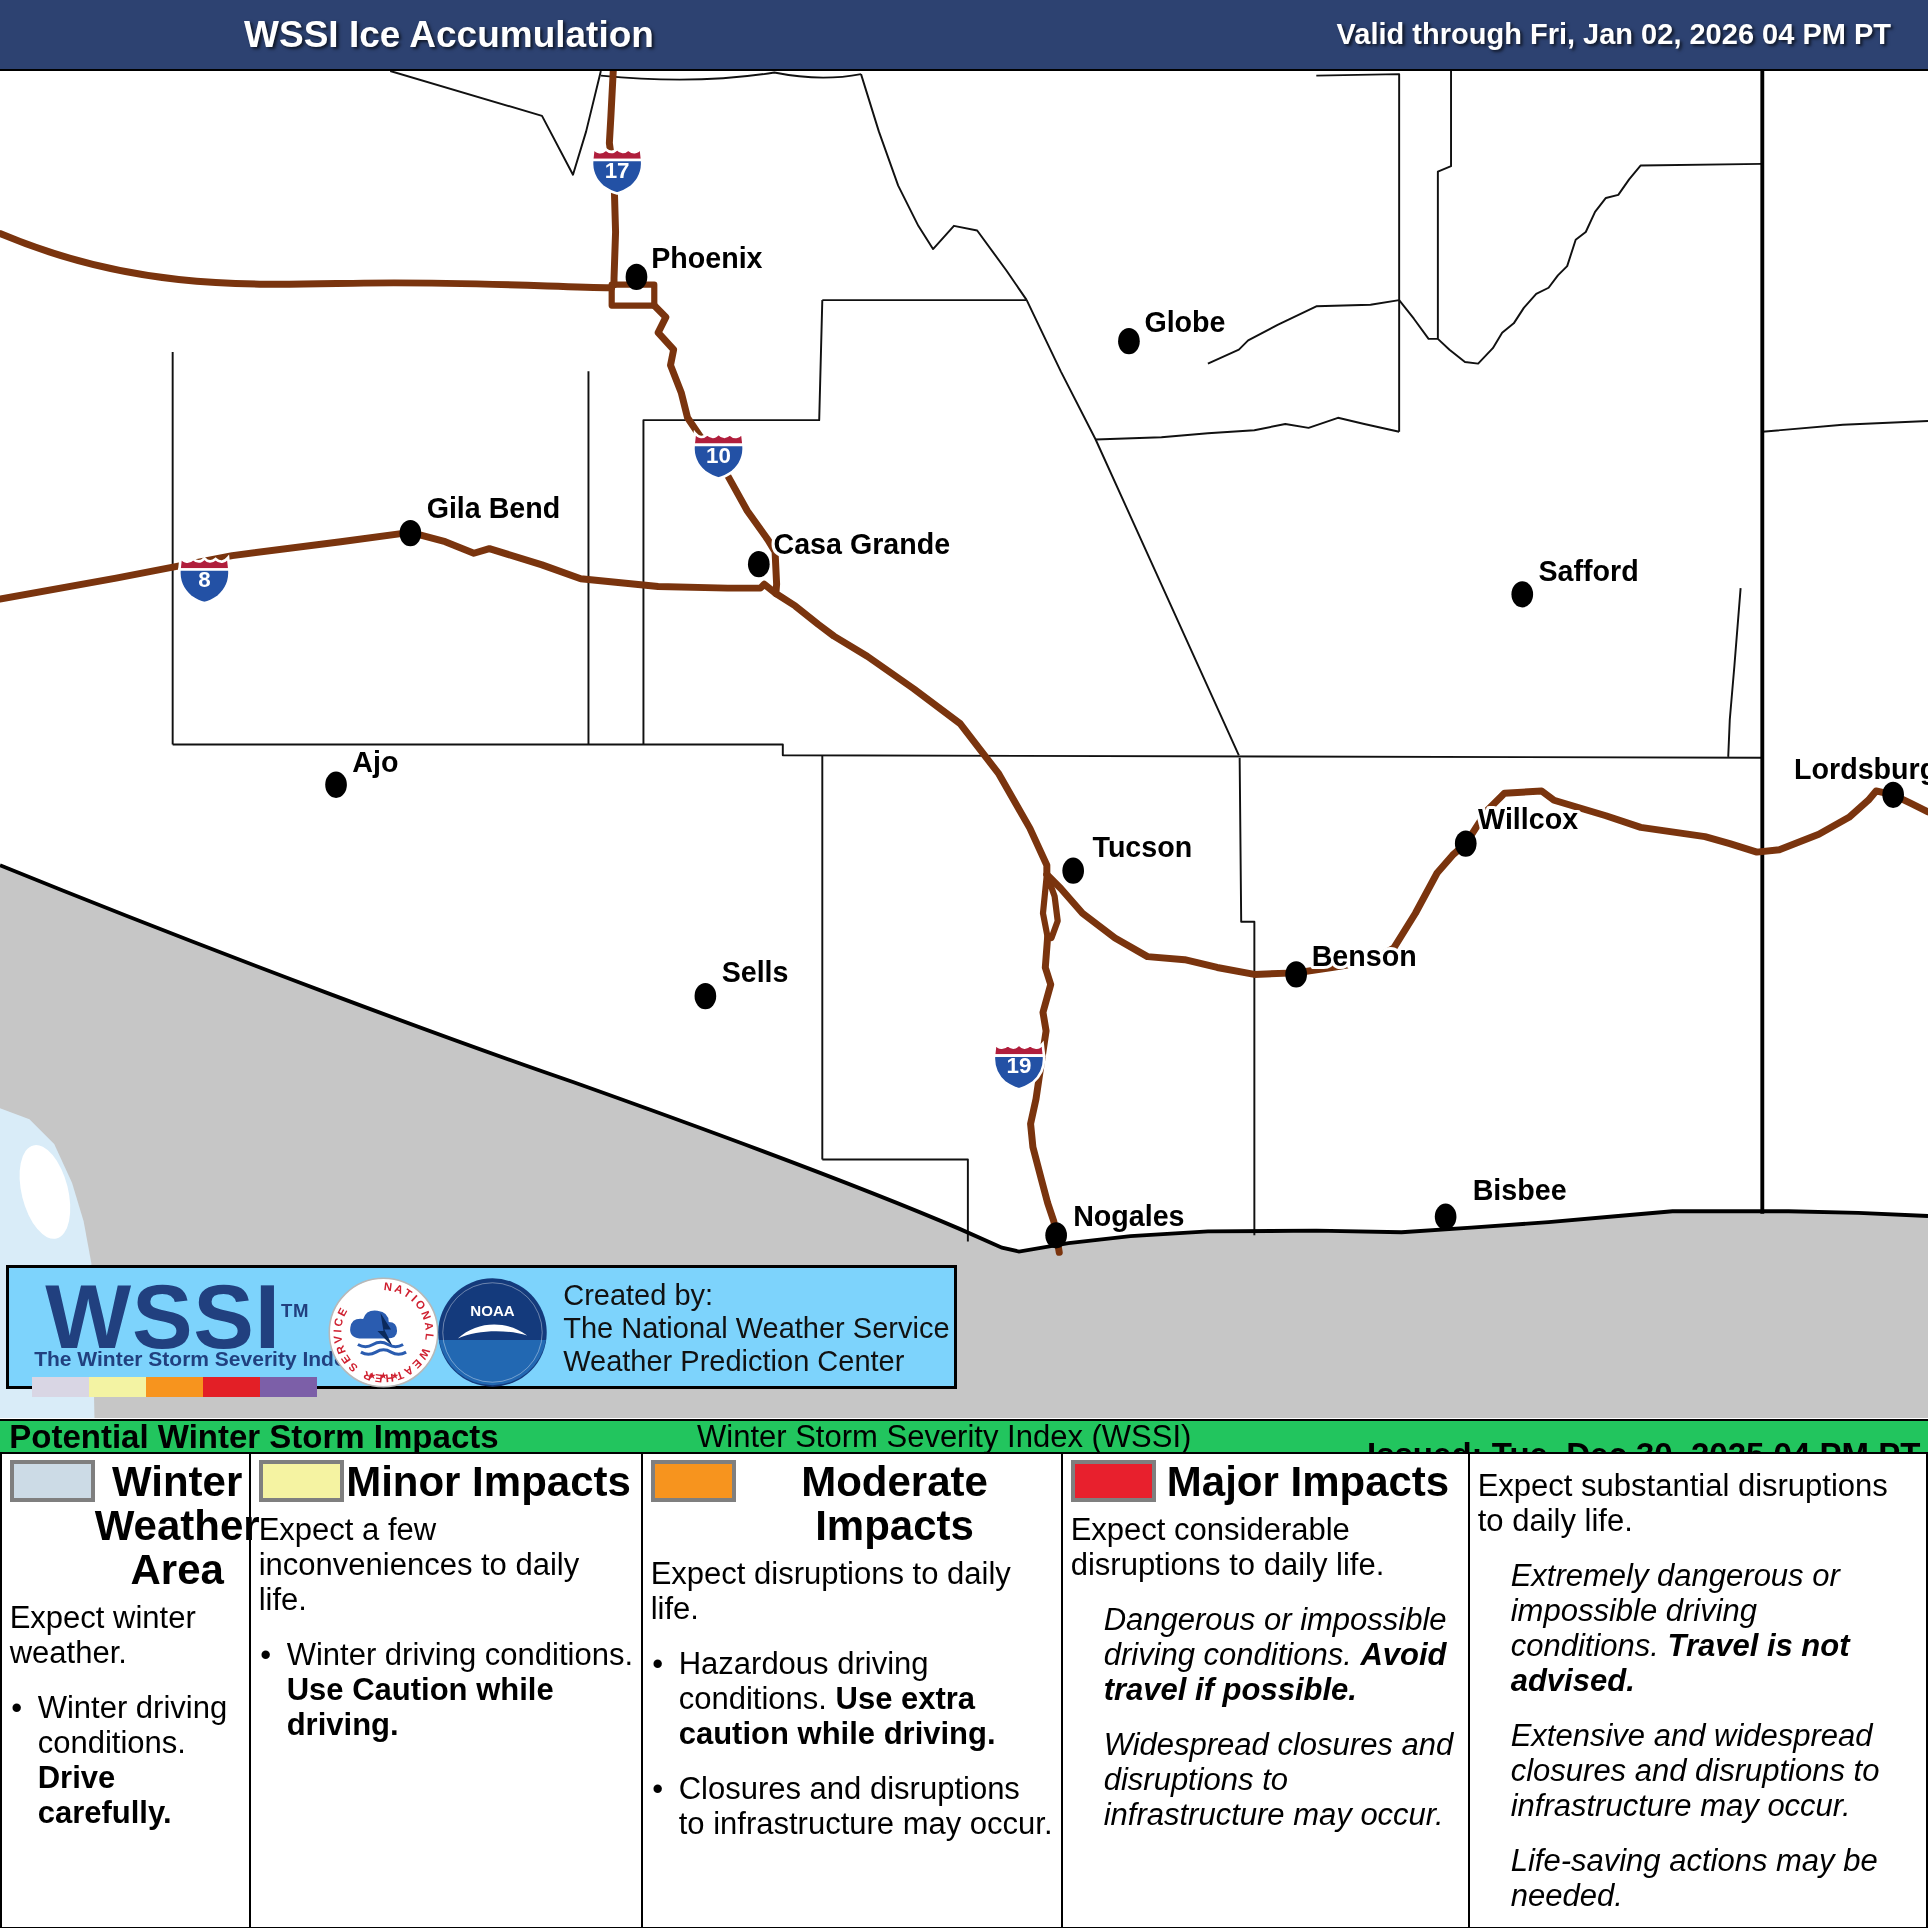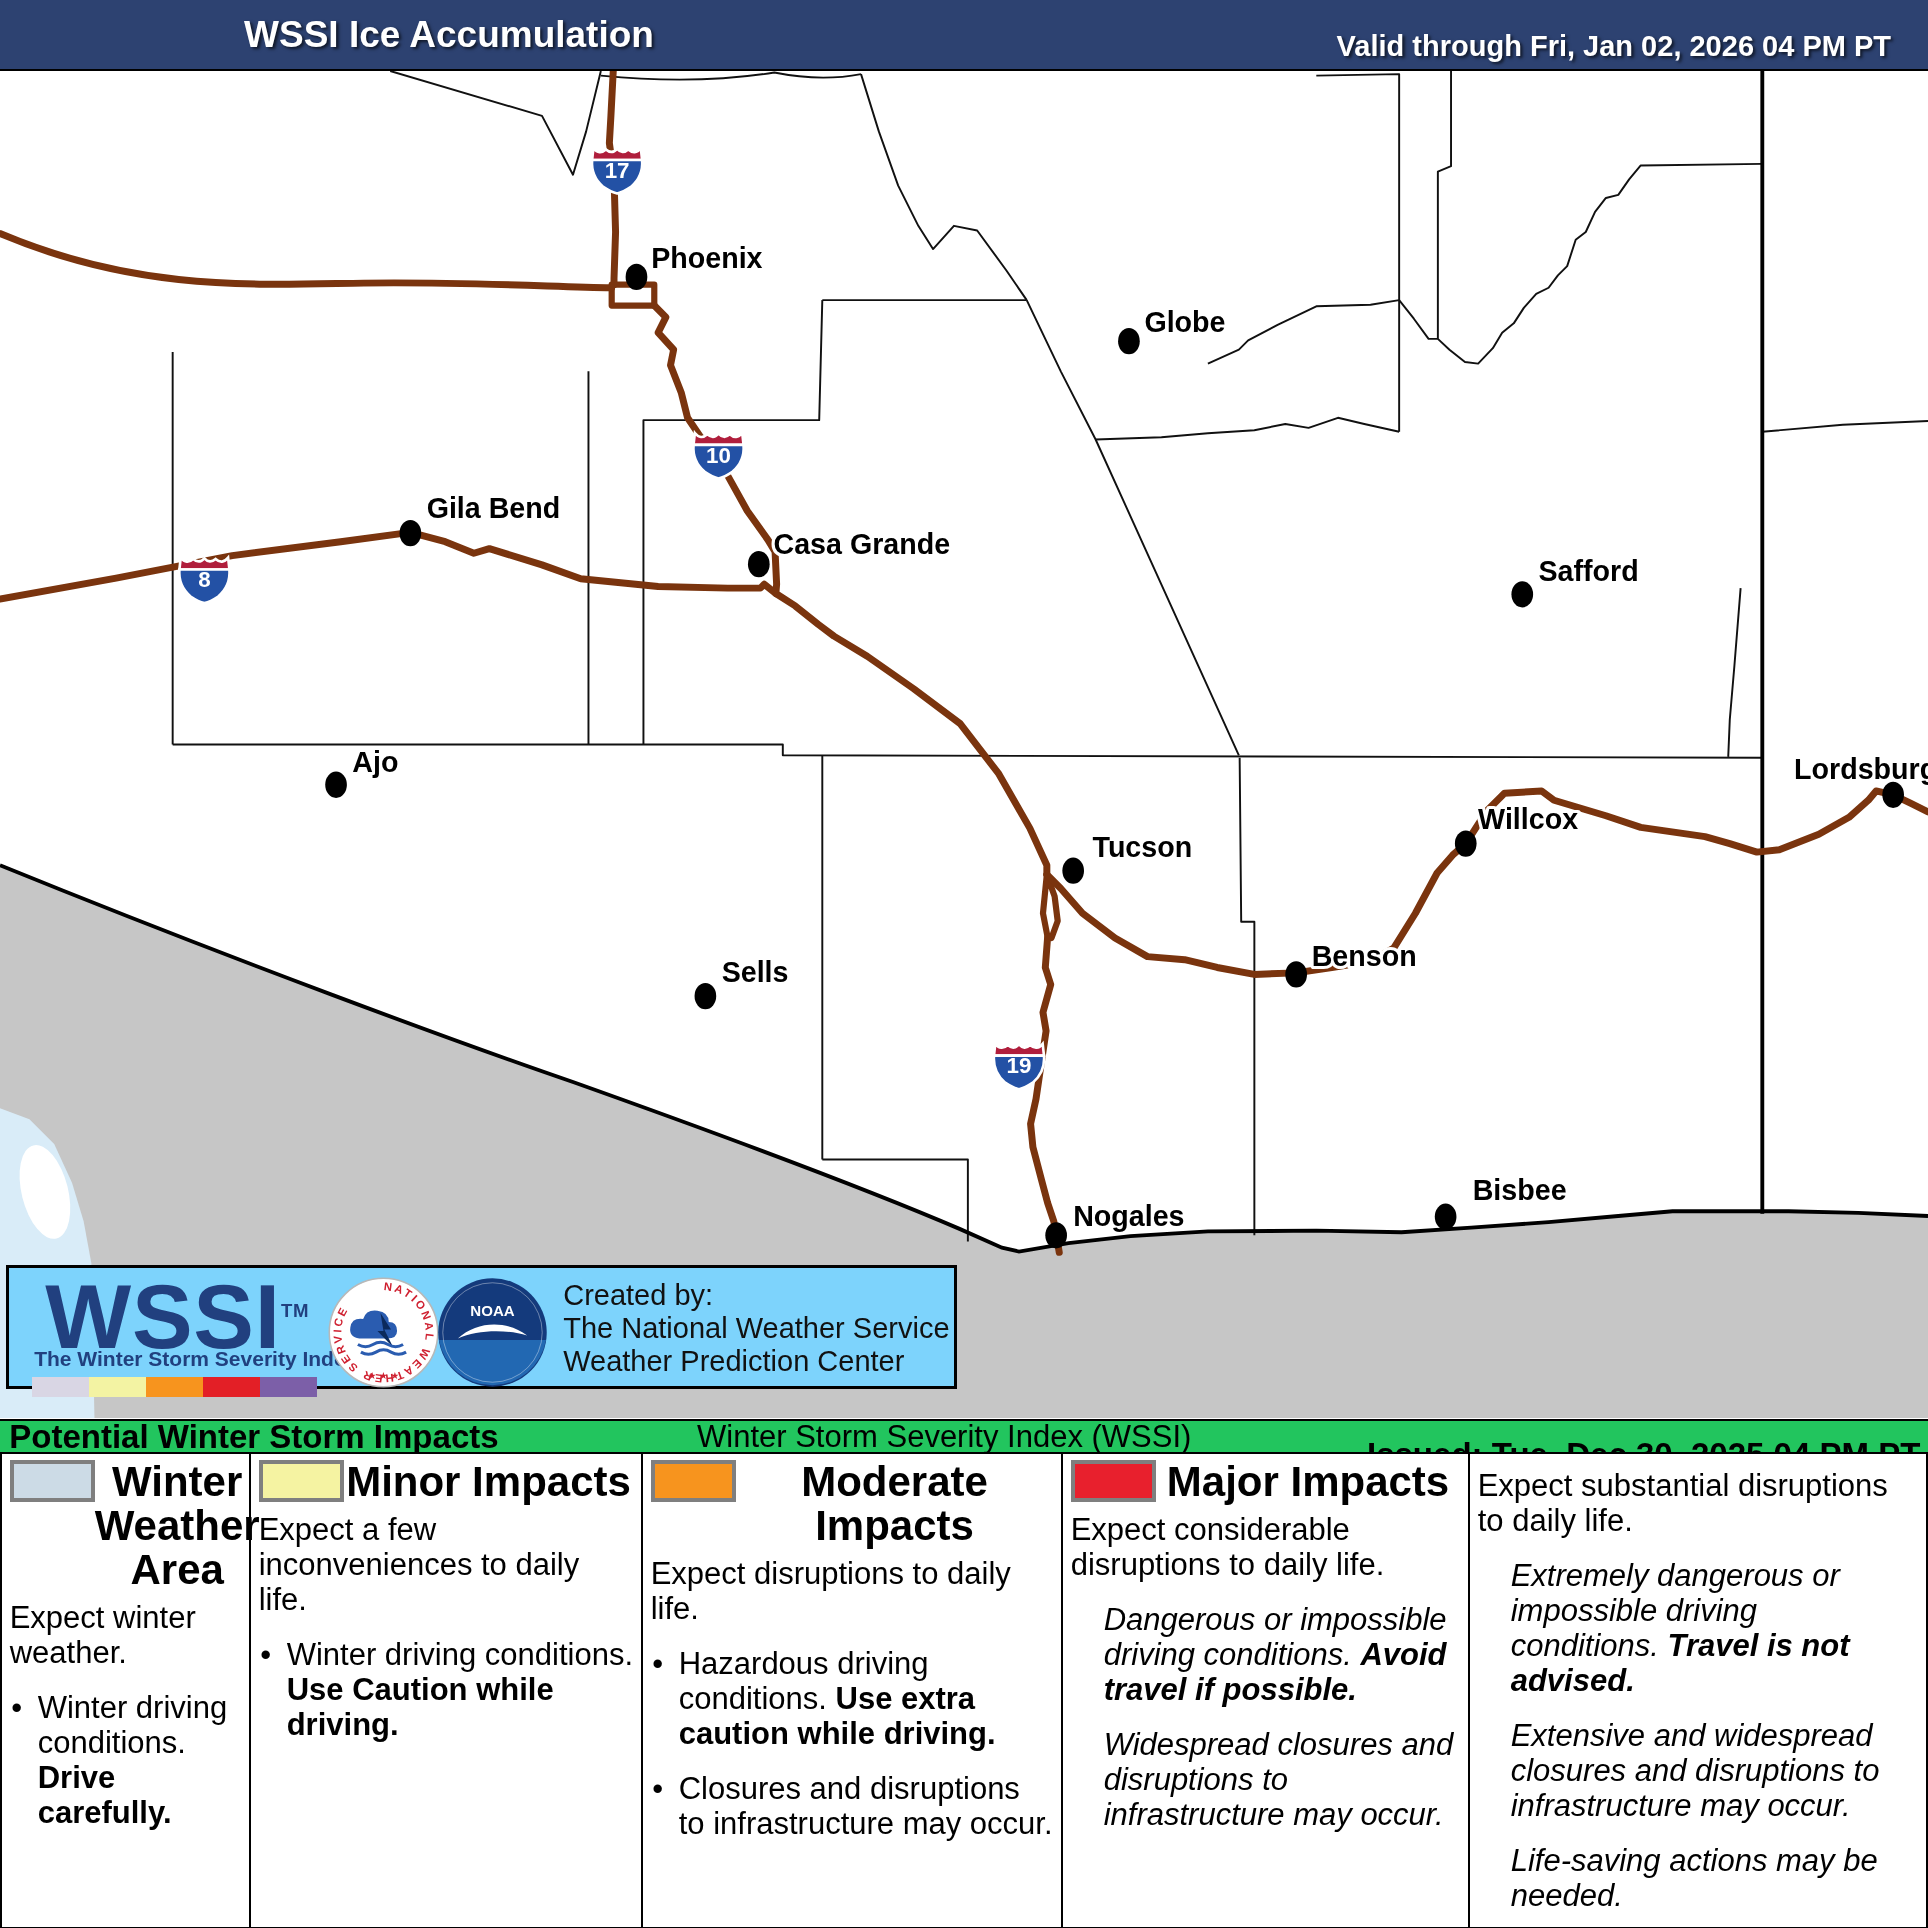--- a/index.html
+++ b/index.html
@@ -7,21 +7,21 @@
     position:relative;width:1928px;height:1928px;background:#fff;
     font-family:"Liberation Sans", sans-serif;outline:1.5px solid #000;overflow:hidden;
   }
   
   .banner{position:absolute;left:0;top:0;width:1928px;height:71px;background:#2d4271;border-bottom:2.3px solid #000;box-sizing:border-box;padding-left:22px;}
   .banner .title{
     position:absolute;left:209px;top:0;width:480px;height:69px;line-height:69px;text-align:center;
     color:#fff;font-size:37px;font-weight:bold;text-shadow:2.3px 2.3px 3.1px rgba(0,0,0,.65);
   }
   .banner .valid{
-    position:absolute;right:37px;top:12px;height:69px;line-height:69px;
+    position:absolute;right:37px;top:0;height:69px;line-height:69px;
     color:#fff;font-size:29px;font-weight:bold;text-shadow:2.3px 2.3px 3.1px rgba(0,0,0,.65);
   }
   
   #map{position:absolute;left:0;top:71px;width:1928px;height:1347px;display:block;}
   
   .wssi-box{position:absolute;left:6.2px;top:1265px;width:951px;height:124px;background:#7dd3fc;border:3.1px solid #000;box-sizing:border-box;padding-left:20px;}
   .wssi-word{position:absolute;left:36px;top:-3.1px;color:#21407f;font-size:91px;font-weight:bold;letter-spacing:0.8px;}
   .wssi-tm{font-size:18.6px;vertical-align:super;font-weight:bold;}
   .wssi-tagline{position:absolute;left:25px;top:79px;color:#21407f;font-size:21px;font-weight:bold;}
   .wssi-colorbar{position:absolute;left:23px;top:109px;height:20px;display:flex;}

